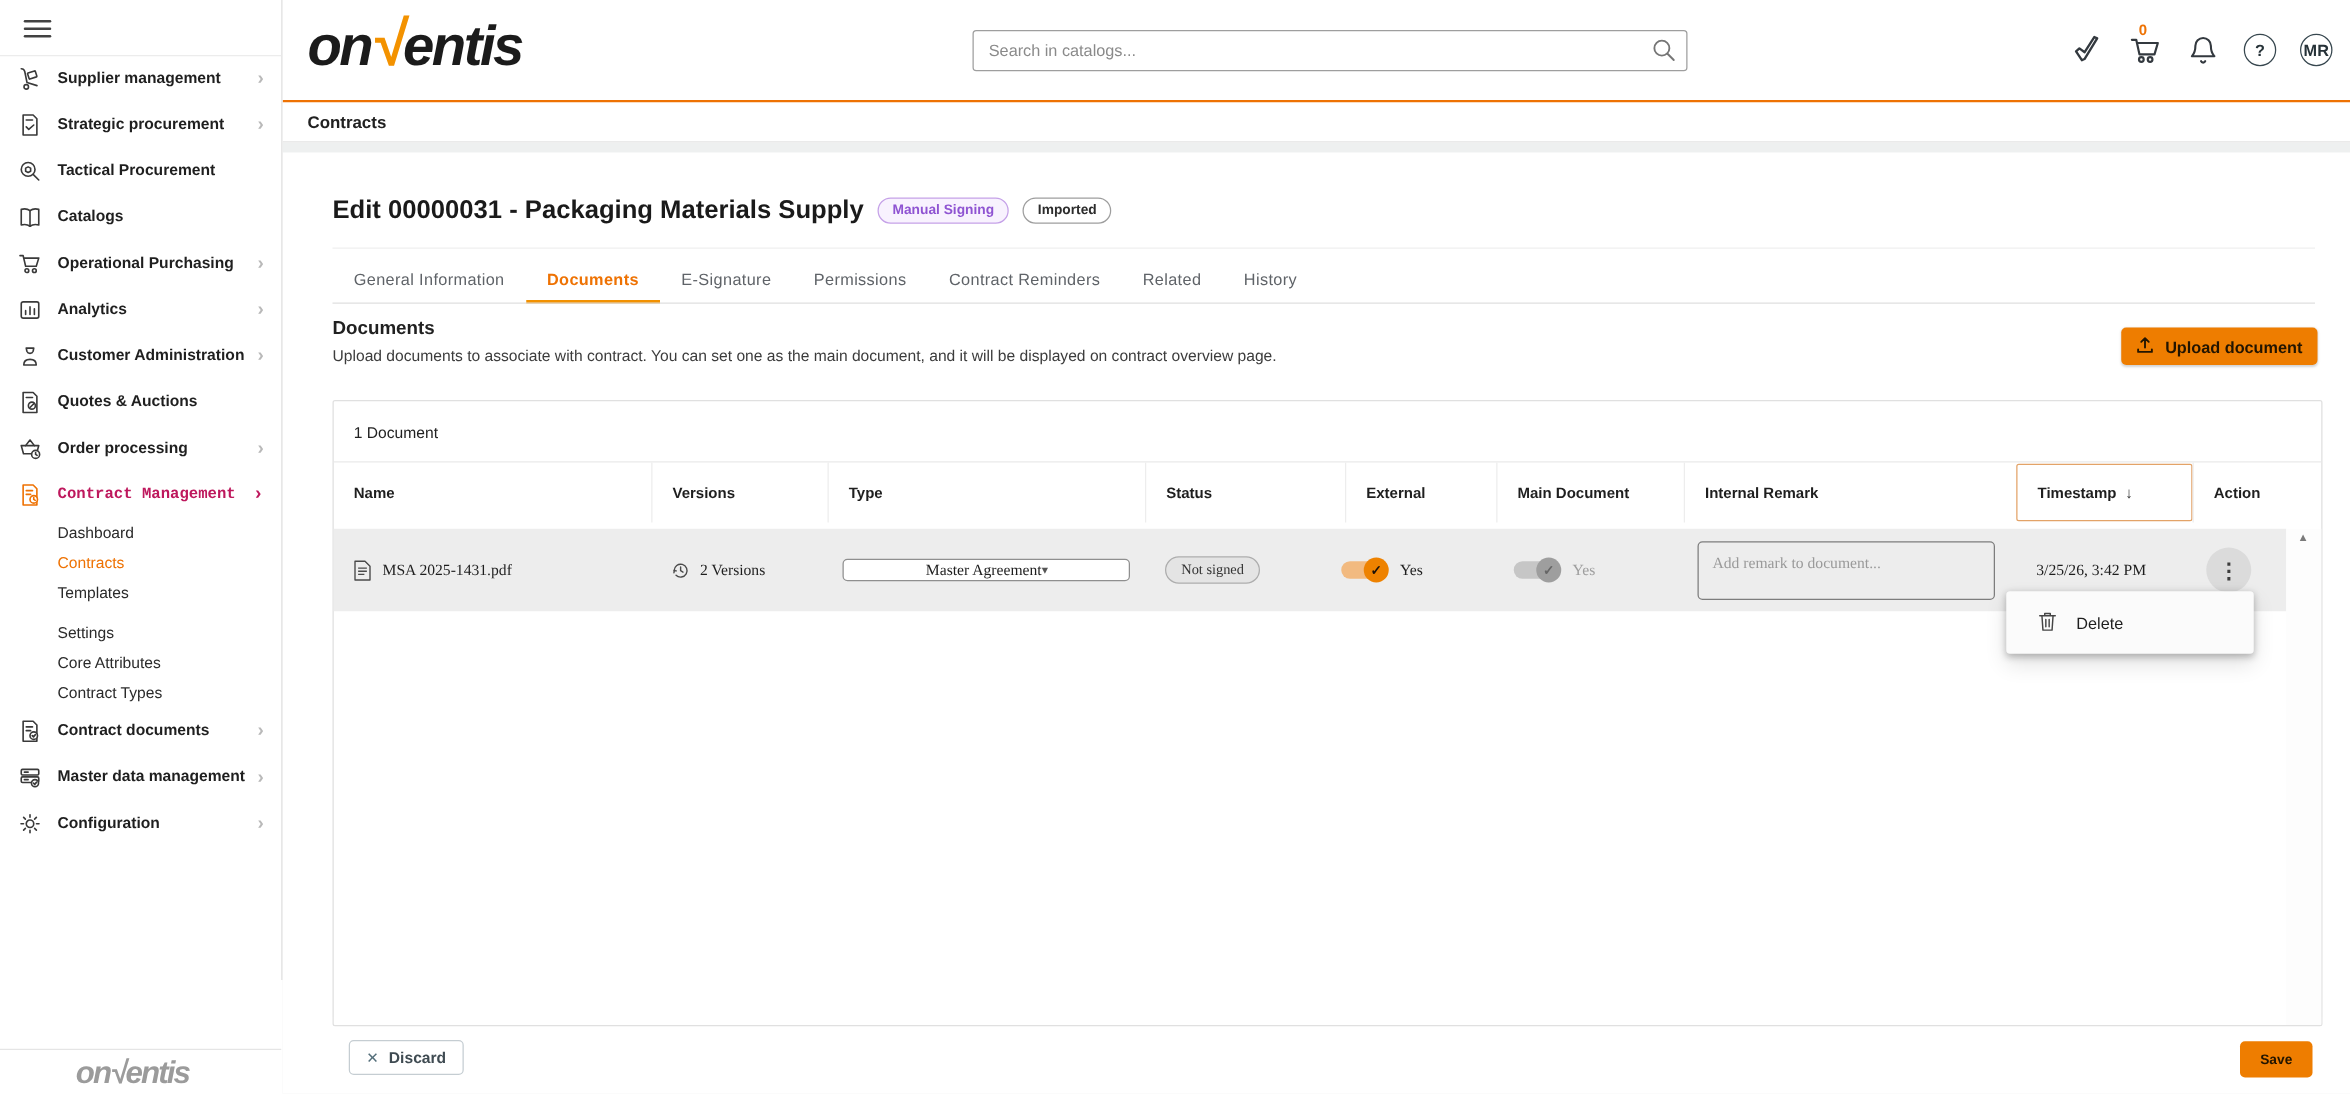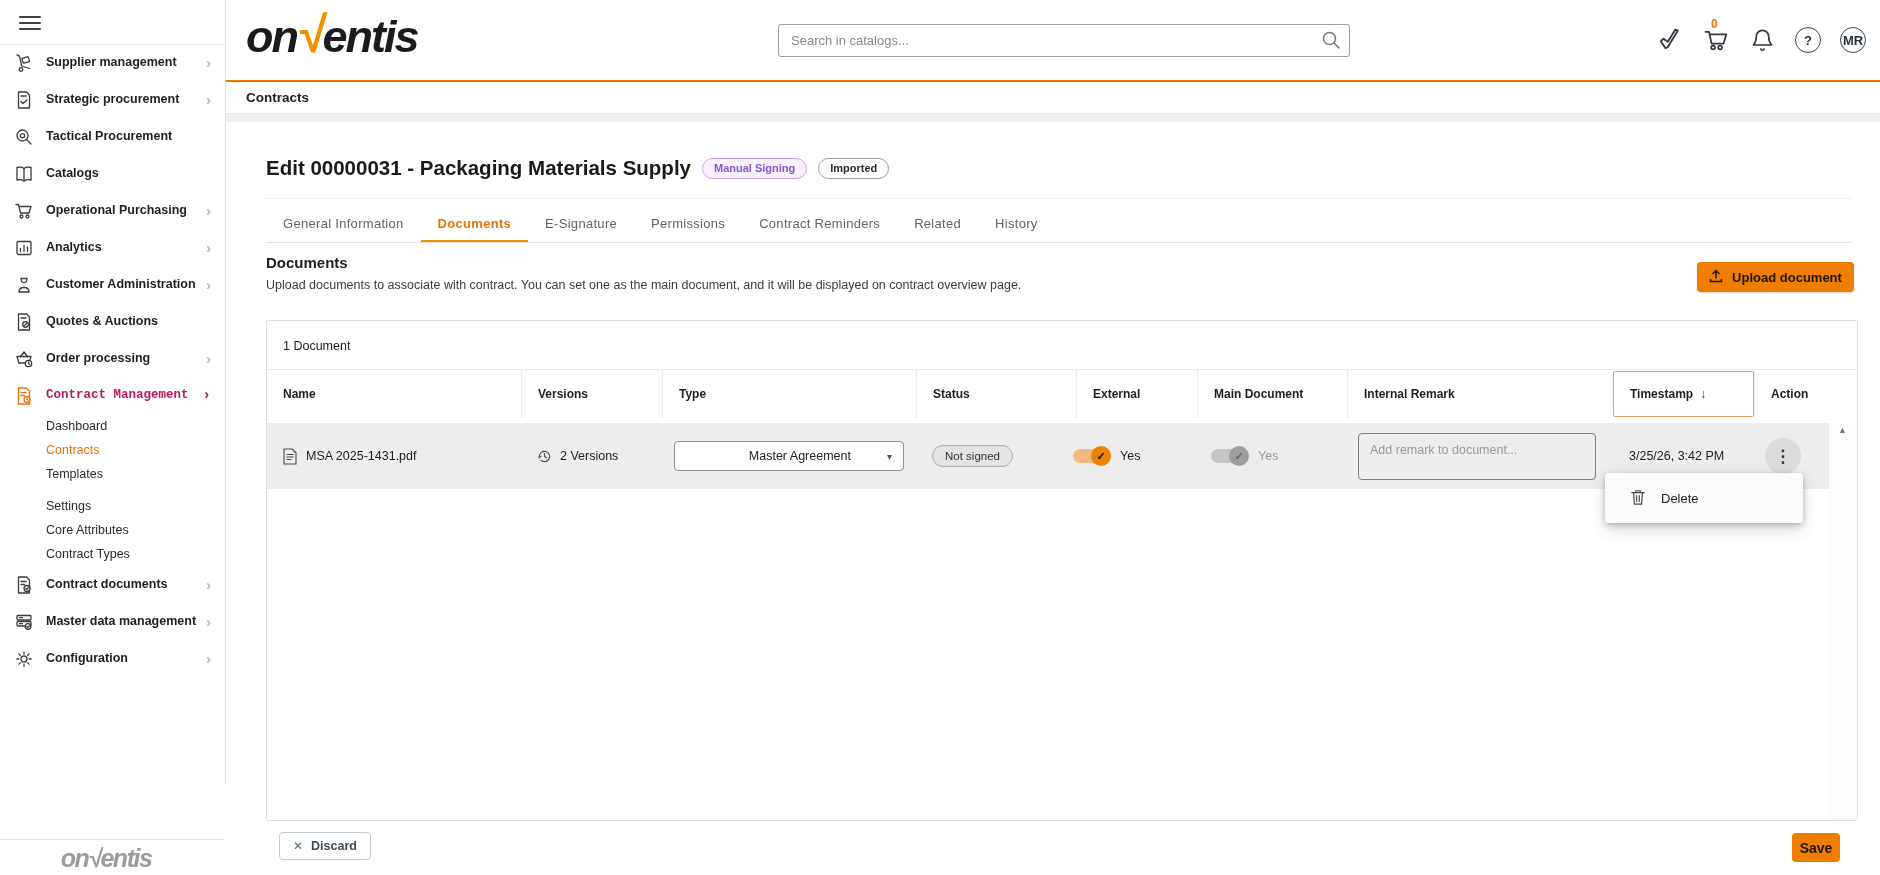--- a/index.html
+++ b/index.html
@@ -79,26 +79,26 @@
           border-radius:2px; background:#fff; }
   .count { position:absolute; left:16px; top:18px; font-size:12.5px; color:#222; }
   .thead { position:absolute; left:0; top:48px; width:1590px; height:48px; border-top:1px solid #eaeaea; }
   .th { position:absolute; top:0; height:48px; display:flex; align-items:center; padding-left:16px;
         font-size:12px; font-weight:bold; color:#1f1f1f; border-left:1px solid #ededed; cursor:pointer; }
   .th.first { border-left:none; }
   .th.sorted { border:1px solid #E3A368; border-radius:2px; top:1px; height:46px; background:#fff; }
   .sort-arrow { margin-left:7px; font-weight:normal; font-size:12px; color:#333; }
 
   .trow { position:absolute; left:0; top:102px; width:1562px; height:66px; background:#EDEDED; }
-  .cell { position:absolute; top:0; height:66px; display:flex; align-items:center; font-size:12.5px; color:#1e1e1e; }
+  .cell { position:absolute; top:0; height:66px; display:flex; align-items:center; font-size:12.5px; color:#1e1e1e;font-family:Liberation Serif, serif; }
   .doc-ic { margin-right:9px; display:flex; }
   .ver-ic { margin-right:8px; display:flex; }
-  .select { width:230px; height:30px; border:1px solid #8f8f8f; border-radius:4px; background:#fff;
-            display:flex; align-items:center; justify-content:flex-end; padding:0 11px 0 12px;
-            cursor:pointer;gap:36px; }
+  .select { width:230px; height:18px; border:1px solid #8f8f8f; border-radius:4px; background:#fff;
+            display:flex; align-items:center; justify-content:center; padding:0 11px 0 12px;
+            cursor:pointer; }
   .select .caret { color:#555; font-size:10px; }
   .pill { background:#E4E4E4; border:1px solid #ADADAD; border-radius:12px; padding:4px 12px;
           font-size:11.5px; color:#333; }
   .toggle { position:relative; width:38px; height:20px; margin-right:9px; cursor:pointer; }
   .toggle .track { position:absolute; left:0; top:3px; width:34px; height:14px; border-radius:7px; background:#F2BA80; }
   .toggle .thumb { position:absolute; right:0; top:0; width:20px; height:20px; border-radius:50%;
                    background:#EE8200; display:flex; align-items:center; justify-content:center;
                    font-size:11px; font-weight:bold; color:#191008; }
   .toggle.disabled { cursor:default; }
   .toggle.disabled .track { background:#C6C6C6; }
@@ -119,22 +119,22 @@
               box-shadow:0 2px 6px rgba(0,0,0,.25), 0 8px 18px rgba(0,0,0,.12); }
   .ctx-item { display:flex; align-items:center; width:100%; height:100%; padding-left:25px; gap:15px;
               font-size:13px; color:#1f1f1f; cursor:pointer; }
 
   
   .discard-btn { position:absolute; left:279px; top:832px; height:28px; padding:0 13px;
                  border:1px solid #c5cdd2; border-radius:4px; background:#fff; display:flex;
                  align-items:center; gap:8px; font-size:12.5px; font-weight:bold; color:#3f4b52;
                  cursor:pointer; z-index:6; }
   .discard-btn .x { color:#546e7a; font-size:12px; font-weight:normal; }
-  .save-btn { position:absolute; left:1792px; top:833px; width:48px; height:29px; background:#EE7D00;
-              border-radius:4px; display:flex; align-items:center; justify-content:center; font-size:14px;
+  .save-btn { position:absolute; left:1792px; top:833px; width:58px; height:29px; background:#EE7D00;
+              border-radius:4px; display:flex; align-items:center; justify-content:center; font-size:11px;
               font-weight:bold; color:#211500; cursor:pointer; z-index:6; }
 </style>
 </head>
 <body>
 
 <div class="app">
 
   <aside class="sidebar">
     <div class="burger">
         <i></i>

